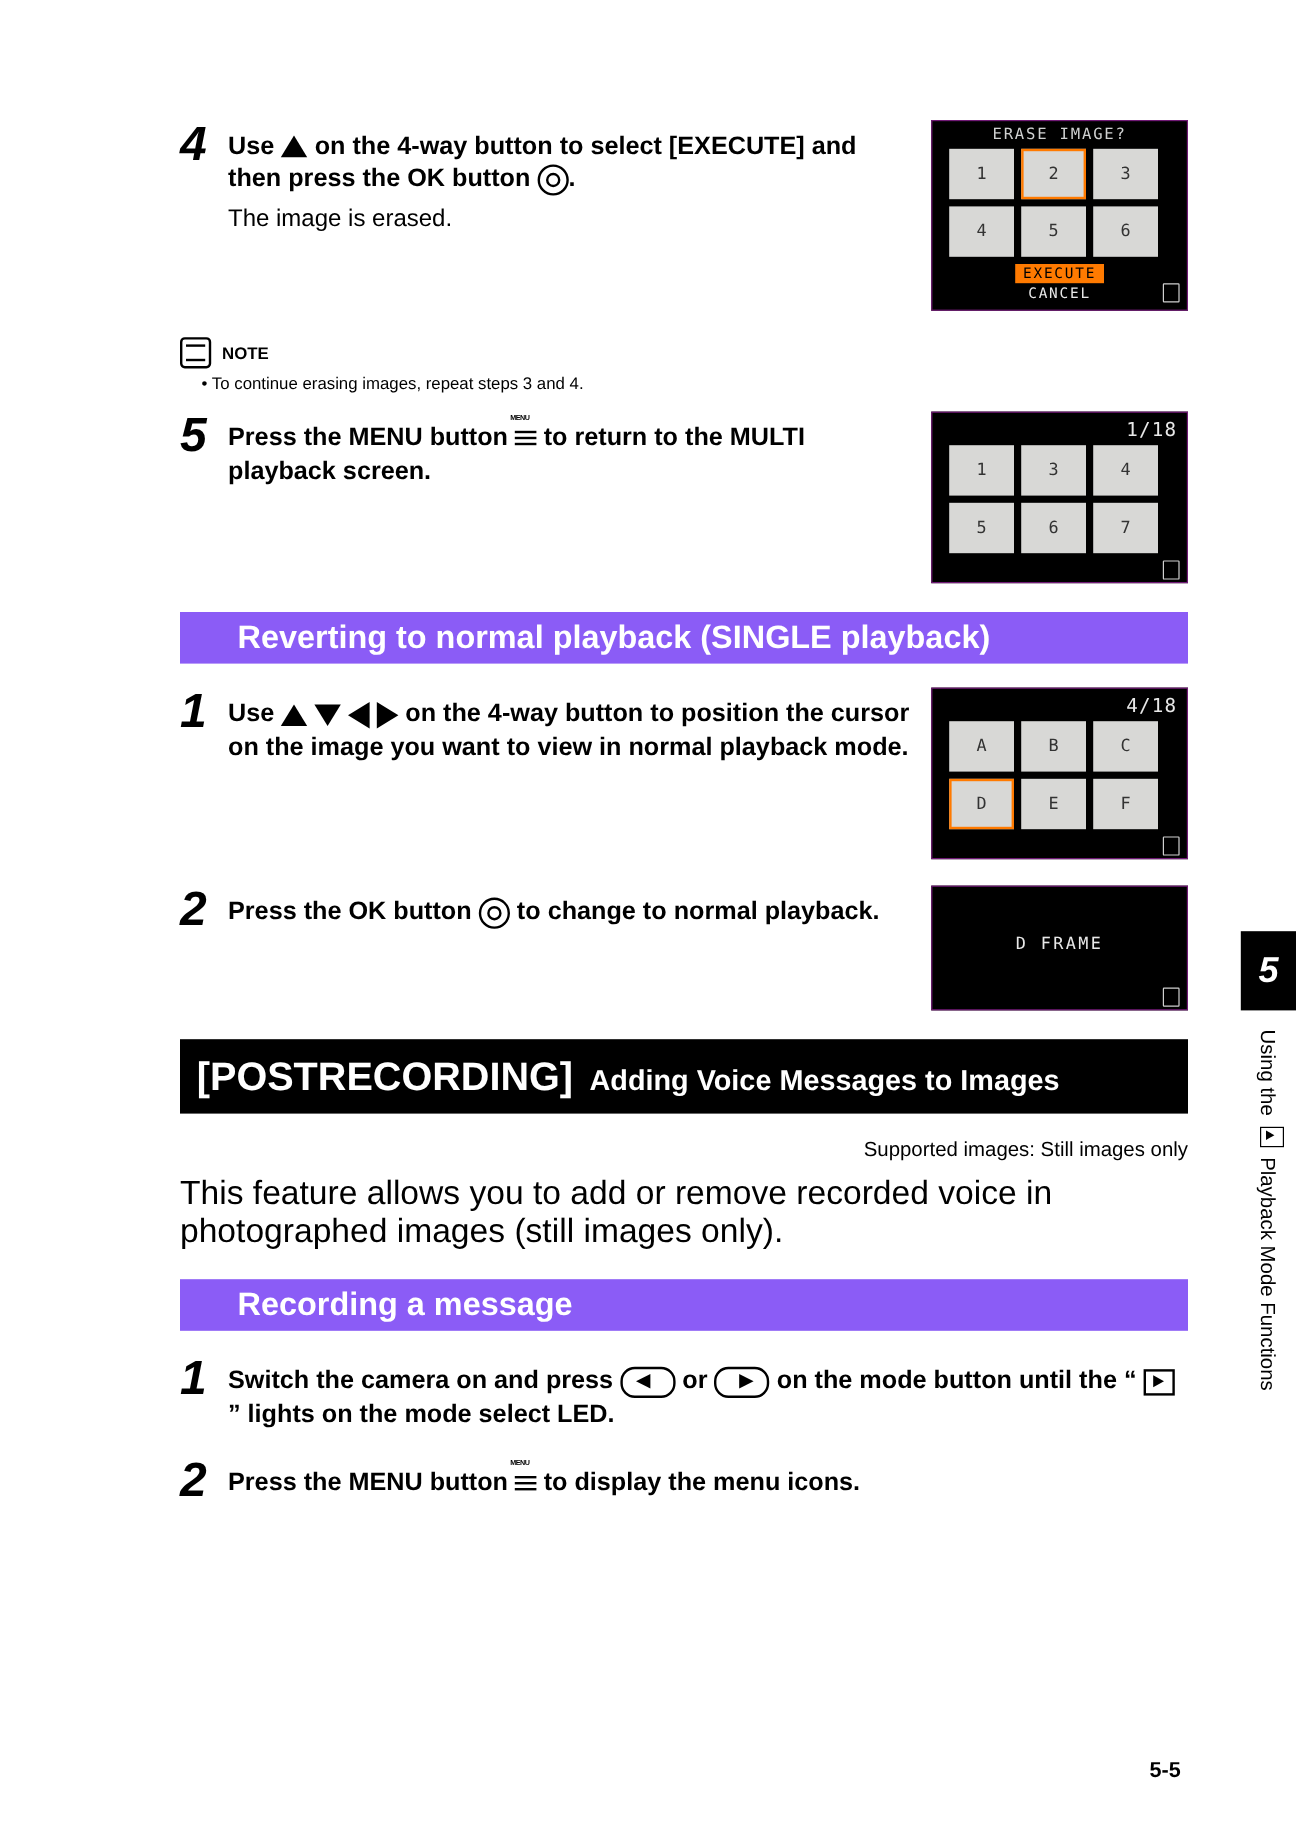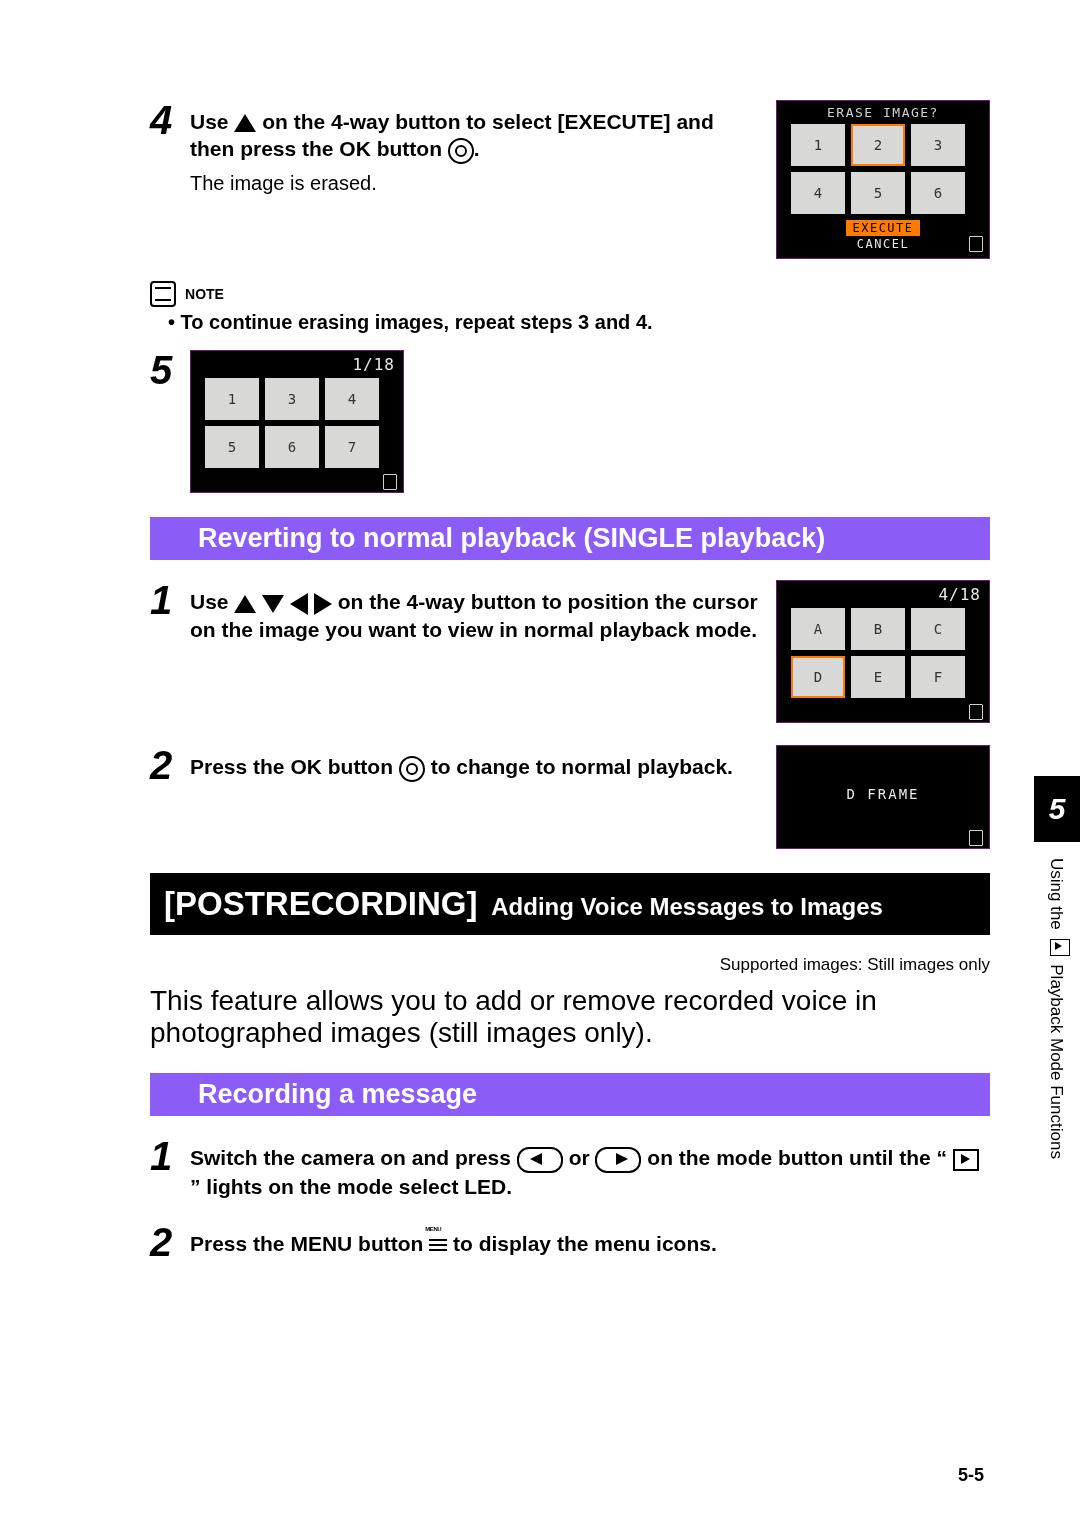--- a/index.html
+++ b/index.html
@@ -105,21 +105,21 @@
   .subheading    { background:#8b5cf6; color:#fff; font-size:27px;padding-left:48px; }
   .heading-black { background:#000; color:#fff; font-size:24px; padding:12px 14px; }
   .heading-black .big { font-size:33px; font-weight:bold; margin-right:8px; }
 
   
   .note-block {
     margin: 20px 0 16px 0;
     font-size: 18px;
   }
   .note-block .label { font-weight:bold; font-size:14px; }
-  .note-block .item  { font-size:20px; margin-left:18px; margin-top:4px;font-weight:bold; }
+  .note-block .item  { font-size:14px; margin-left:18px; margin-top:4px; }
 
   .support-line { text-align:right; font-size:17px; margin:10px 0; }
   .intro-line   { font-size:28px; margin-bottom:20px; }
 
   
   .lcd {
     width: 214px;
     flex-shrink: 0;
     background: #000;
     border: 1px solid #701a75;
@@ -216,20 +216,27 @@
   </div>
 
   <div class="note-block">
     <span class="note-icon"></span>
     <span class="label">NOTE</span>
     <div class="item">• <span>To continue erasing images, repeat steps 3 and 4.</span></div>
   </div>
 
   <div class="step-row">
     <div class="step-num">5</div>
+    <div class="step-body" style="padding-right:16px;">
+      <span class="bold">
+        <span>Press the MENU button </span>
+        <span class="menu-icon"></span>
+        <span> to return to the MULTI playback screen.</span>
+      </span>
+    </div>
     <div class="lcd">
       <div class="counter">1/18</div>
       <div class="lcd-grid" id="lcd-multi1-grid">
           <div class="lcd-cell">1</div>
           <div class="lcd-cell">3</div>
           <div class="lcd-cell">4</div>
           <div class="lcd-cell">5</div>
           <div class="lcd-cell">6</div>
           <div class="lcd-cell">7</div>
         </div>

